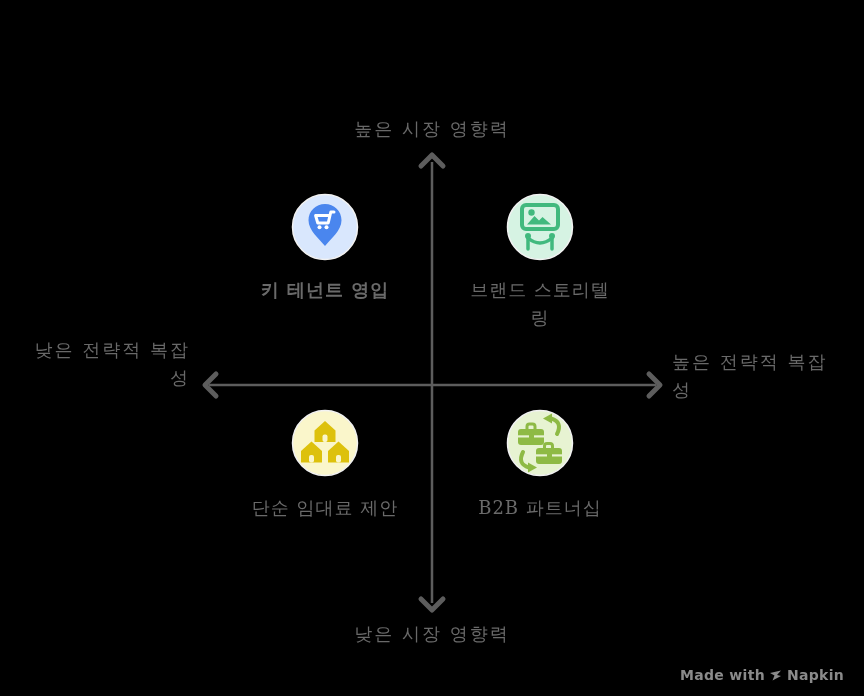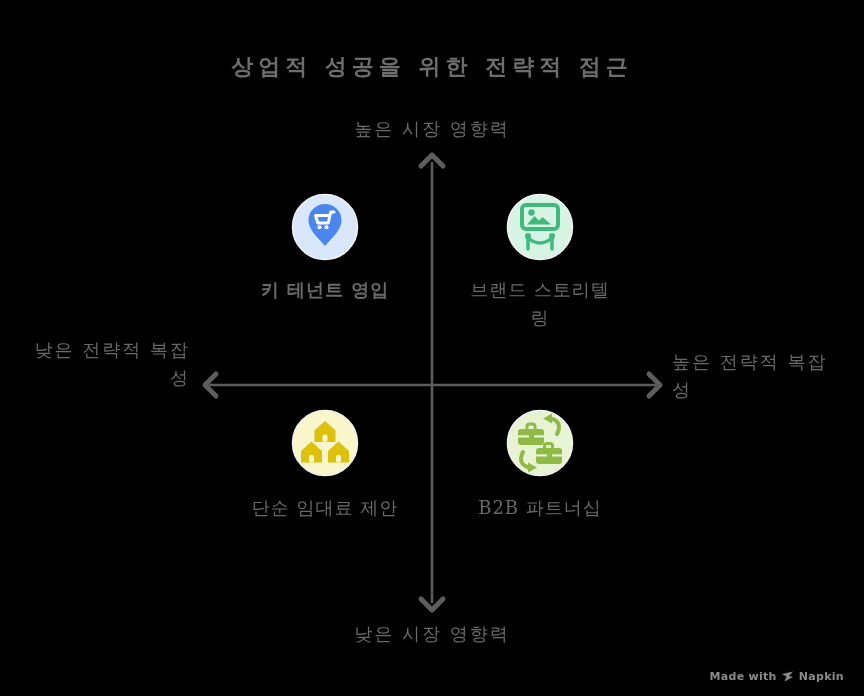--- a/index.html
+++ b/index.html
@@ -28,29 +28,28 @@
     position:absolute; color:#6a6a6a; font-size:18px; letter-spacing:1px;
     text-align:center; line-height:28px;
   }
   .q-tl-label { left:235px; top:276px; width:180px;font-weight:bold; }
   .q-tr-label { left:462px; top:276px; width:156px; }
   .q-bl-label { left:235px; top:494px; width:180px; }
   .q-br-label { left:450px; top:494px; width:180px; }
   .watermark {
     position:absolute; right:20px; bottom:13px; display:flex; align-items:center; gap:5px;
     color:#8a8a8a; font-family:"DejaVu Sans","Liberation Sans",sans-serif;
-    font-size:11px; font-weight:bold; letter-spacing:0.3px;
+    font-size:14px; font-weight:bold; letter-spacing:0.3px;
   }
 </style>
 </head>
 <body>
 
 <div class="canvas">
 
-  <div class="title">상업적 성공을 위한 전략적 접근</div>
 
   <div class="axis-label axis-bottom">낮은 시장 영향력</div>
   <div class="axis-label axis-top">높은 시장 영향력</div>
   <div class="axis-label axis-left">
     <div>낮은 전략적 복잡</div>
     <div>성</div>
   </div>
   <div class="axis-label axis-right">
     <div>높은 전략적 복잡</div>
     <div>성</div>

